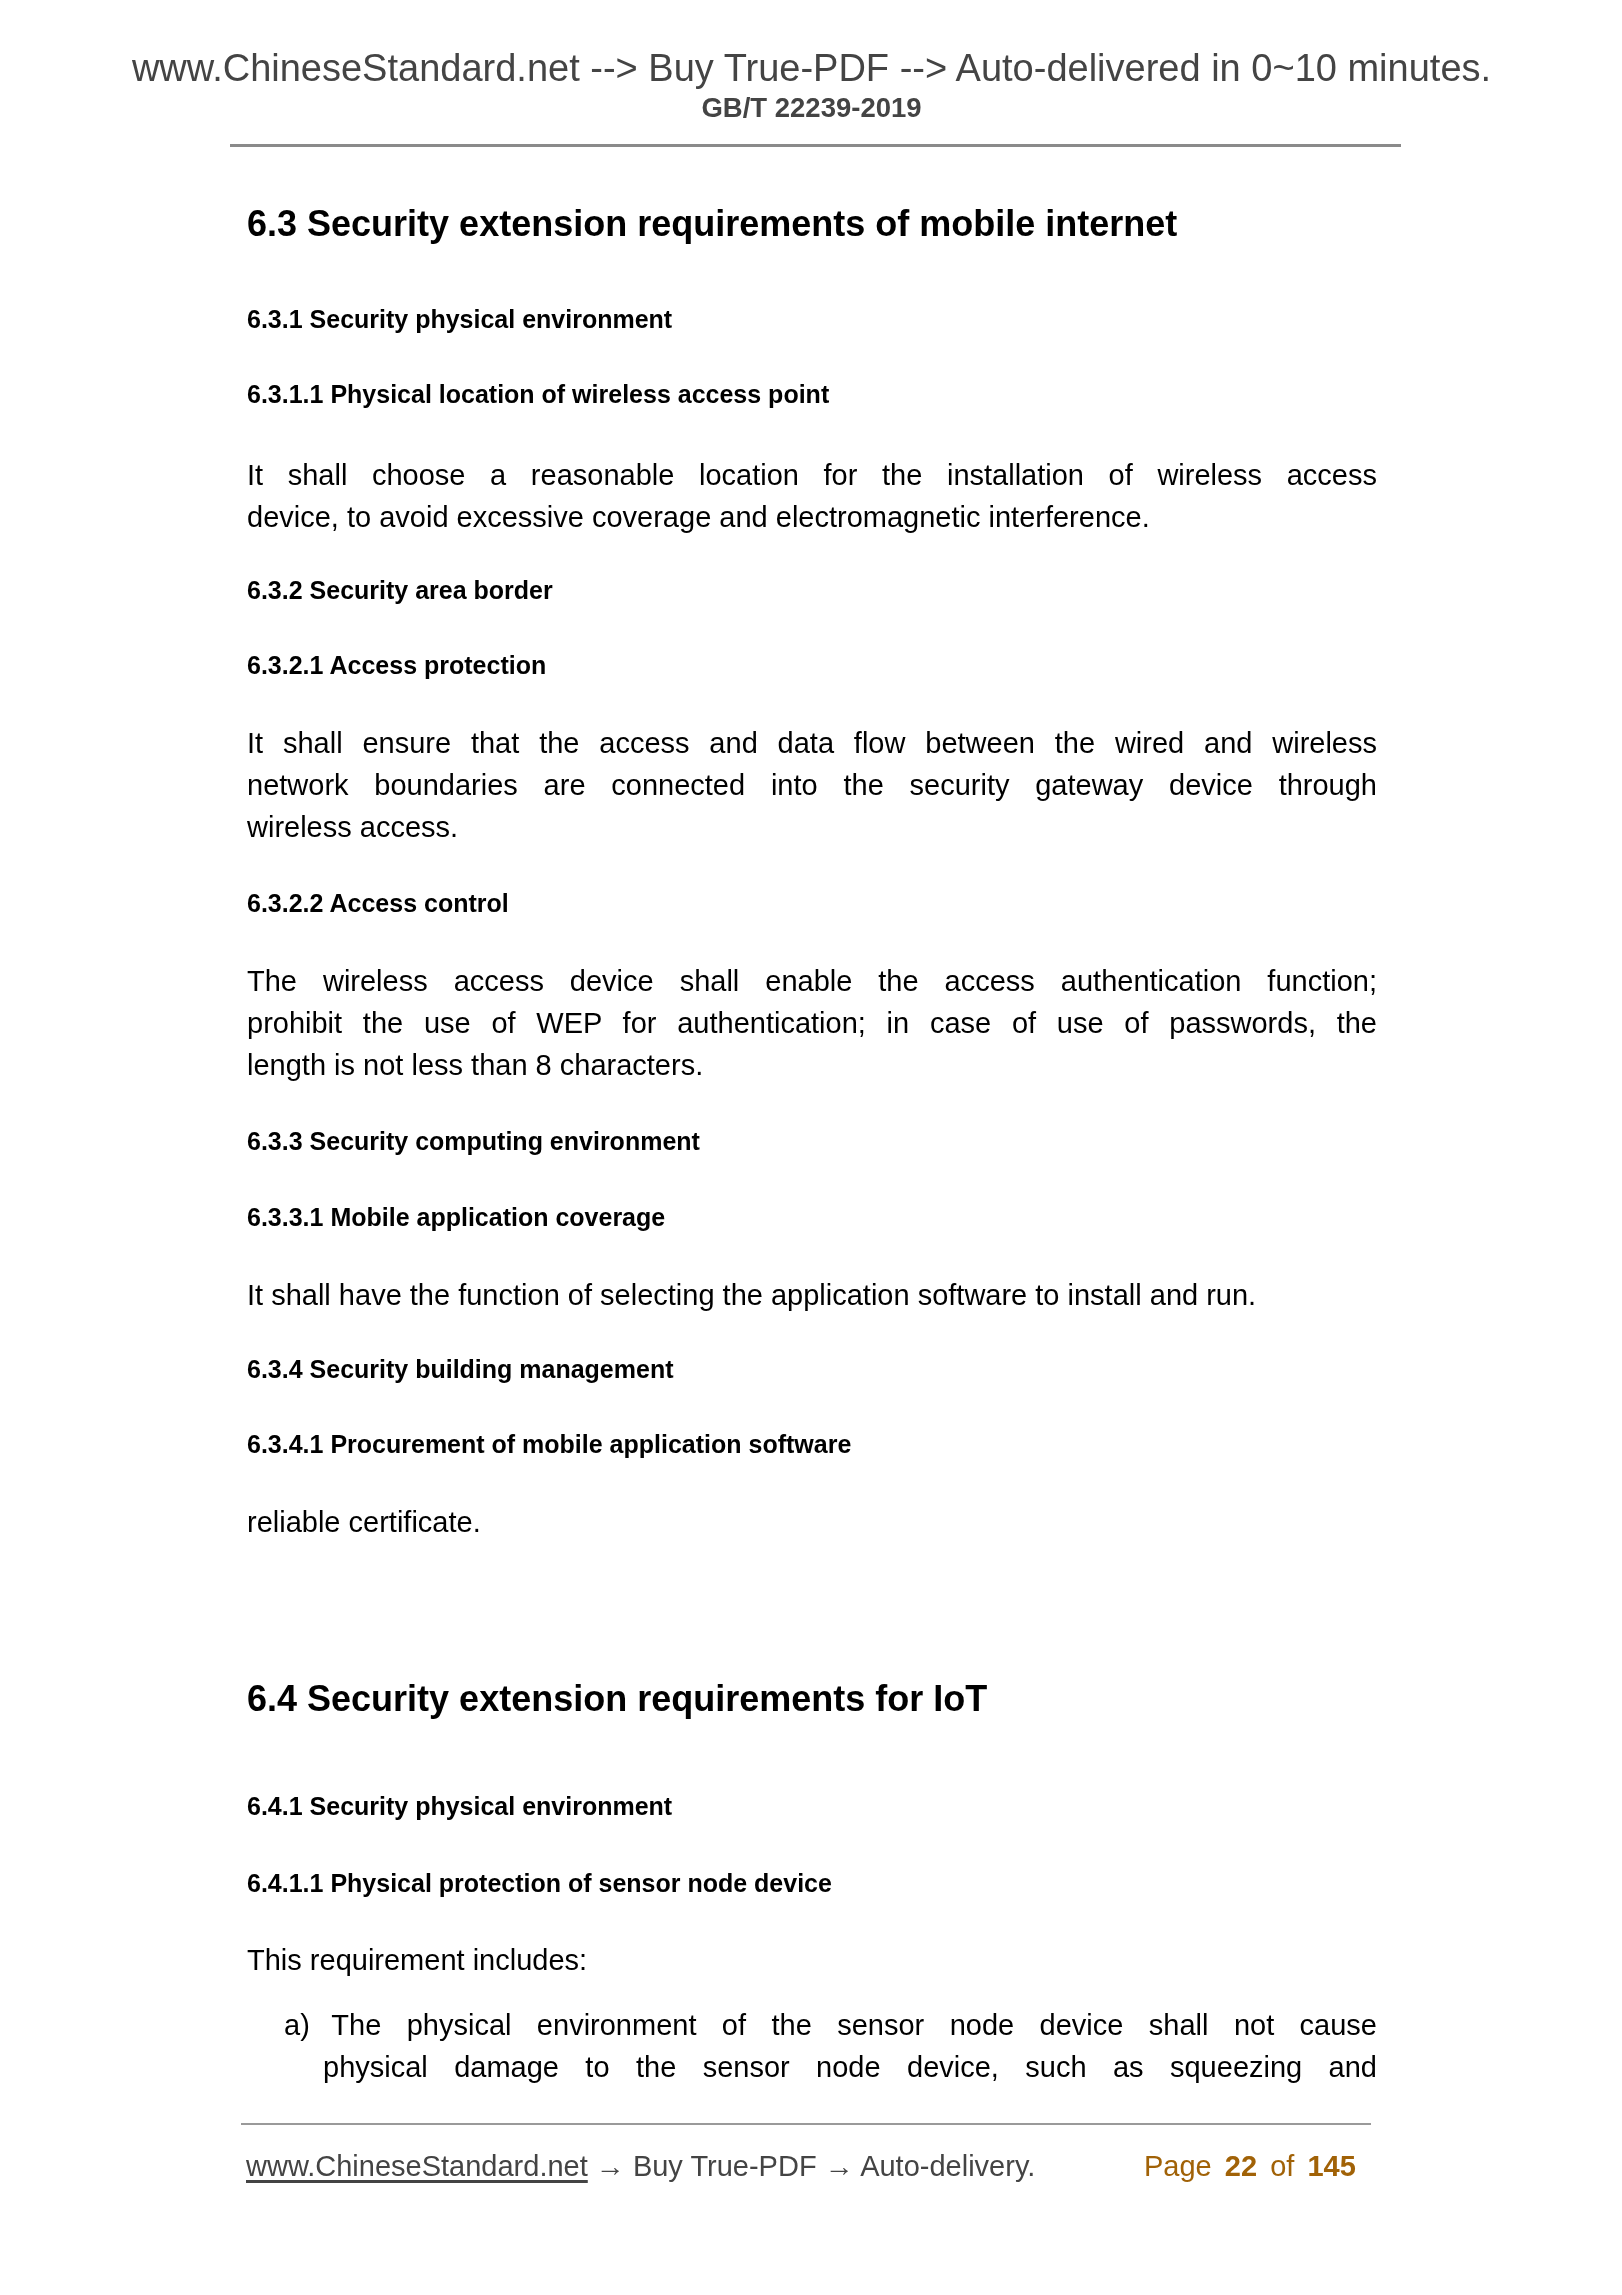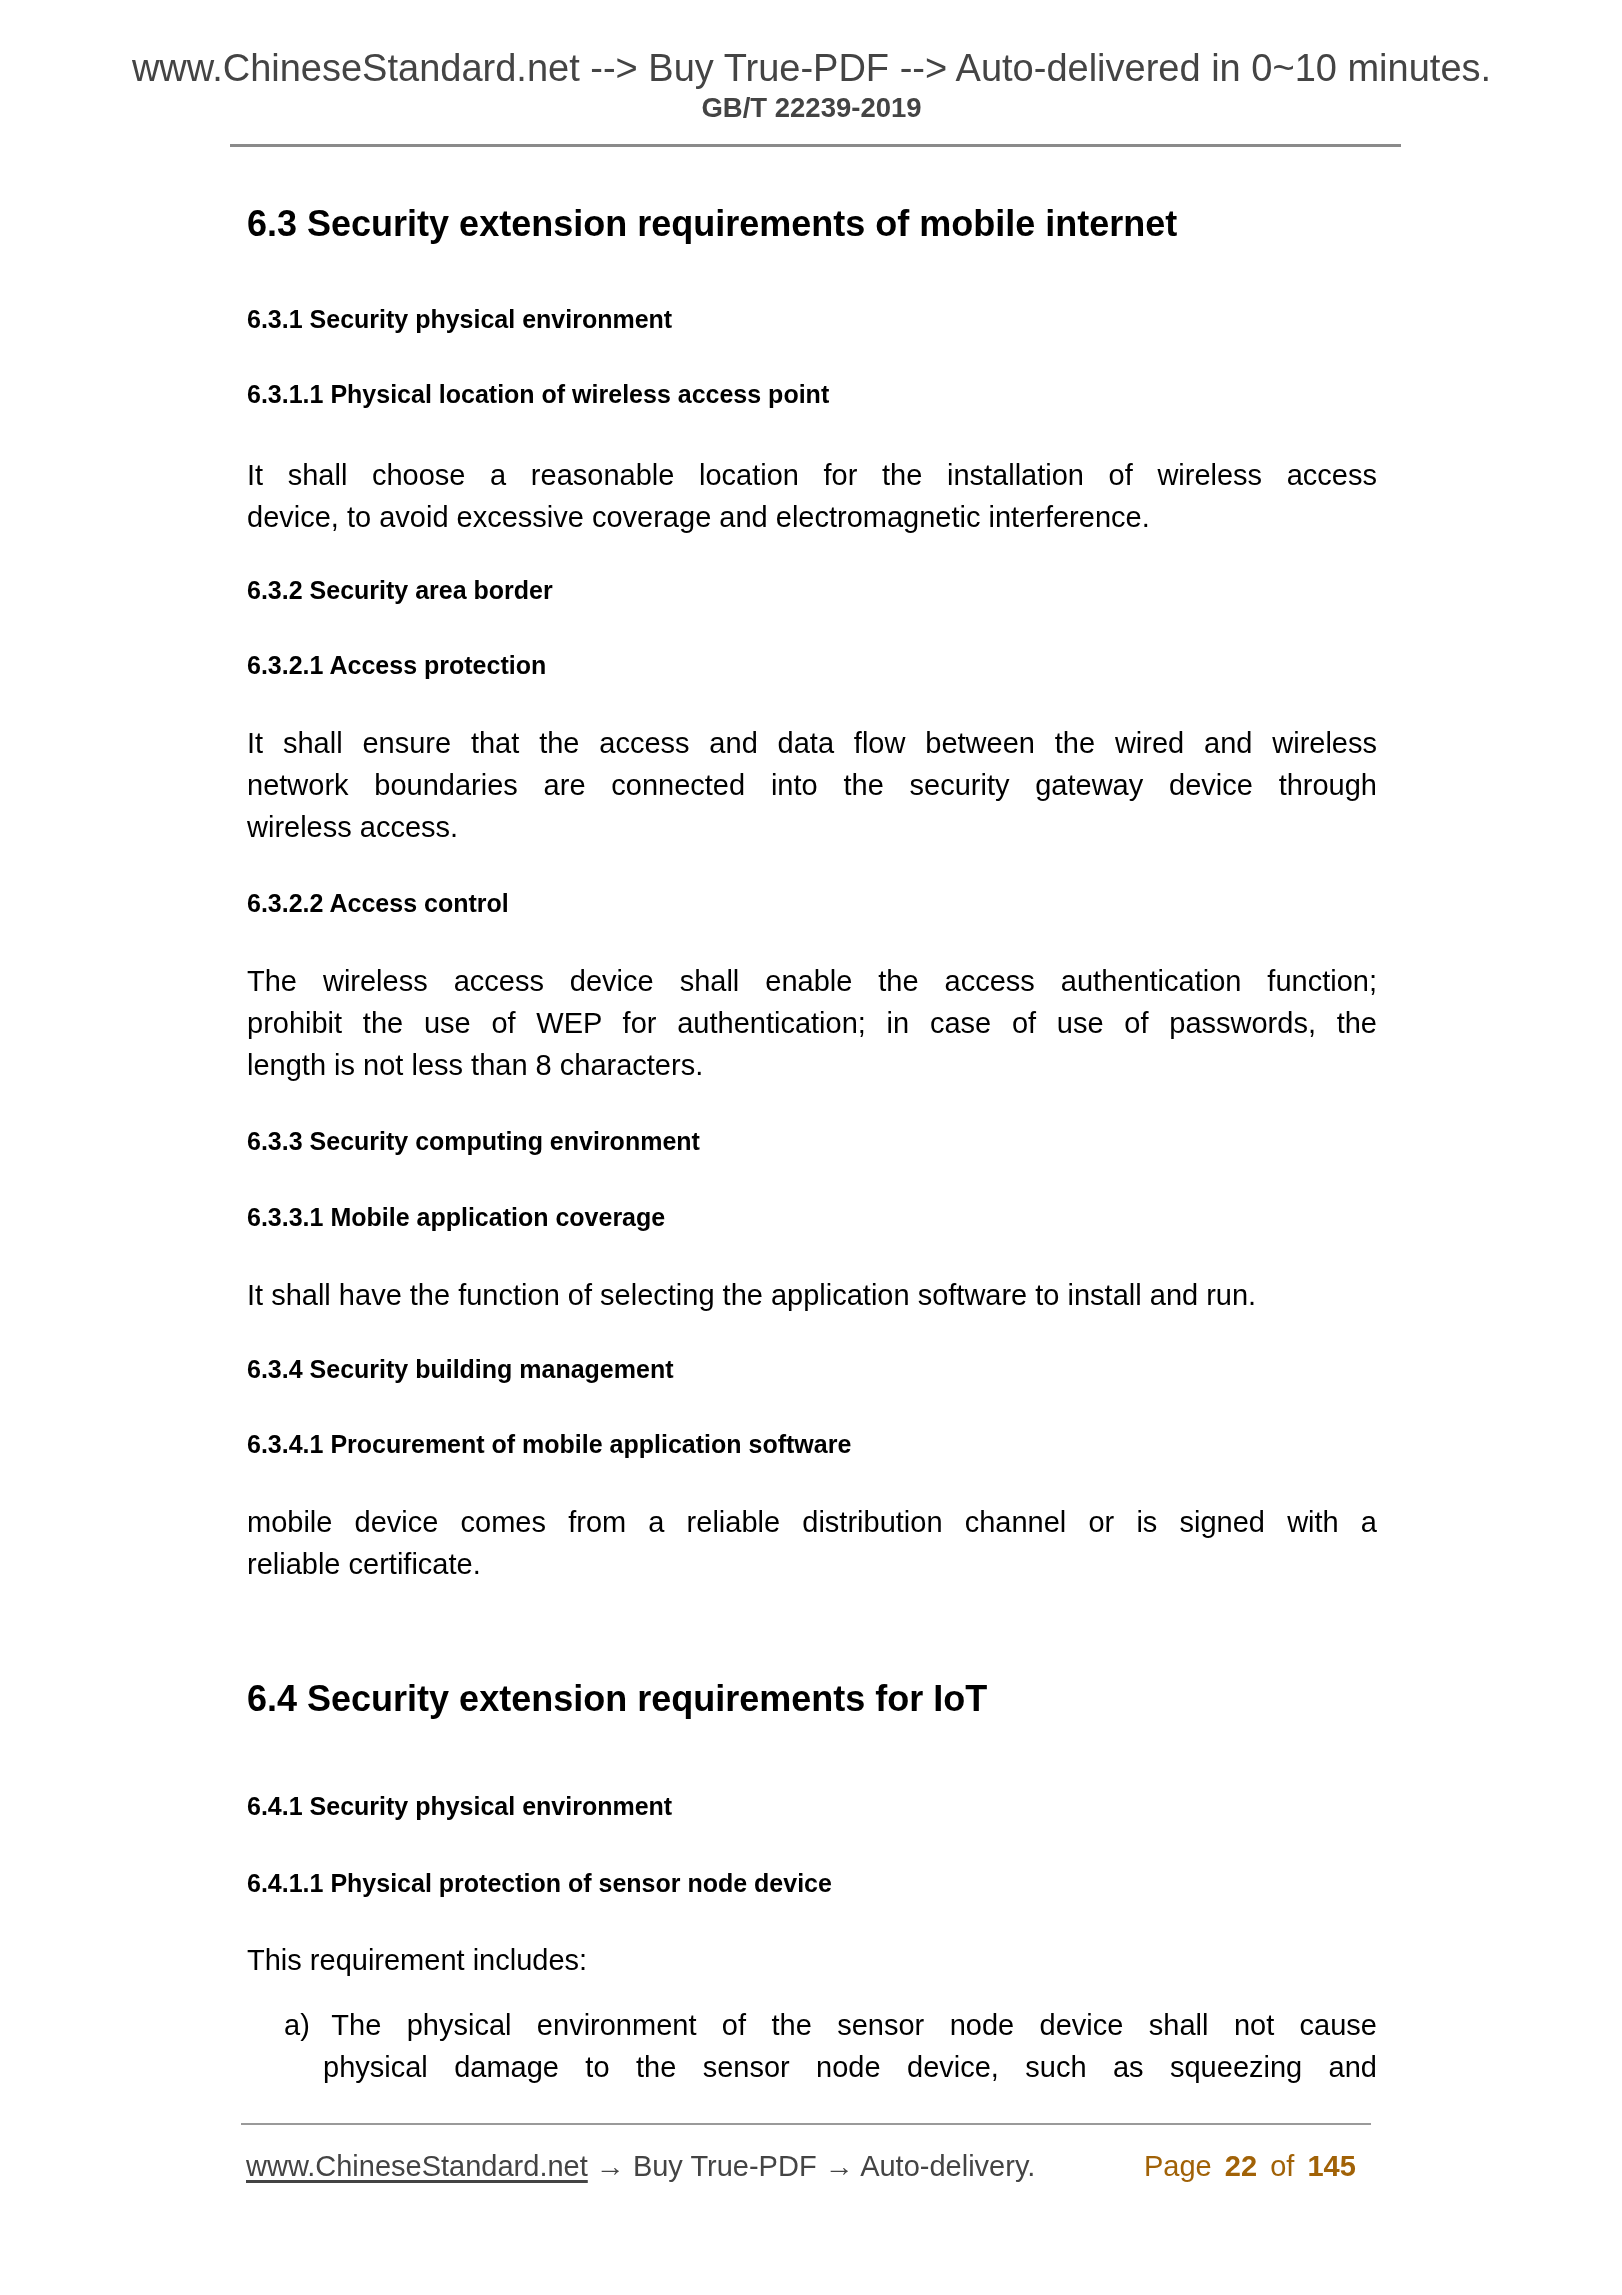--- a/index.html
+++ b/index.html
@@ -58,21 +58,20 @@
 
 <div class="abs h3" style="top:1126px;">6.3.3 Security computing environment</div>
 <div class="abs h3" style="top:1202px;">6.3.3.1 Mobile application coverage</div>
 <div class="para" style="top:1274px;">
   <span class="ln last">It shall have the function of selecting the application software to install and run.</span>
 </div>
 
 <div class="abs h3" style="top:1354px;">6.3.4 Security building management</div>
 <div class="abs h3" style="top:1429px;">6.3.4.1 Procurement of mobile application software</div>
 <div class="para" style="top:1501px;">
-  <span class="ln">mobile device comes from a reliable distribution channel or is signed with a</span>
   <span class="ln last">reliable certificate.</span>
 </div>
 
 <div class="abs h2" style="top:1678px;">6.4 Security extension requirements for IoT</div>
 <div class="abs h3" style="top:1791px;">6.4.1 Security physical environment</div>
 <div class="abs h3" style="top:1868px;">6.4.1.1 Physical protection of sensor node device</div>
 <div class="abs plain" style="top:1939px;">This requirement includes:</div>
 
 <div class="abs list-marker" style="top:2004px;">a)</div>
 <div class="list-body" style="top:2004px;">

